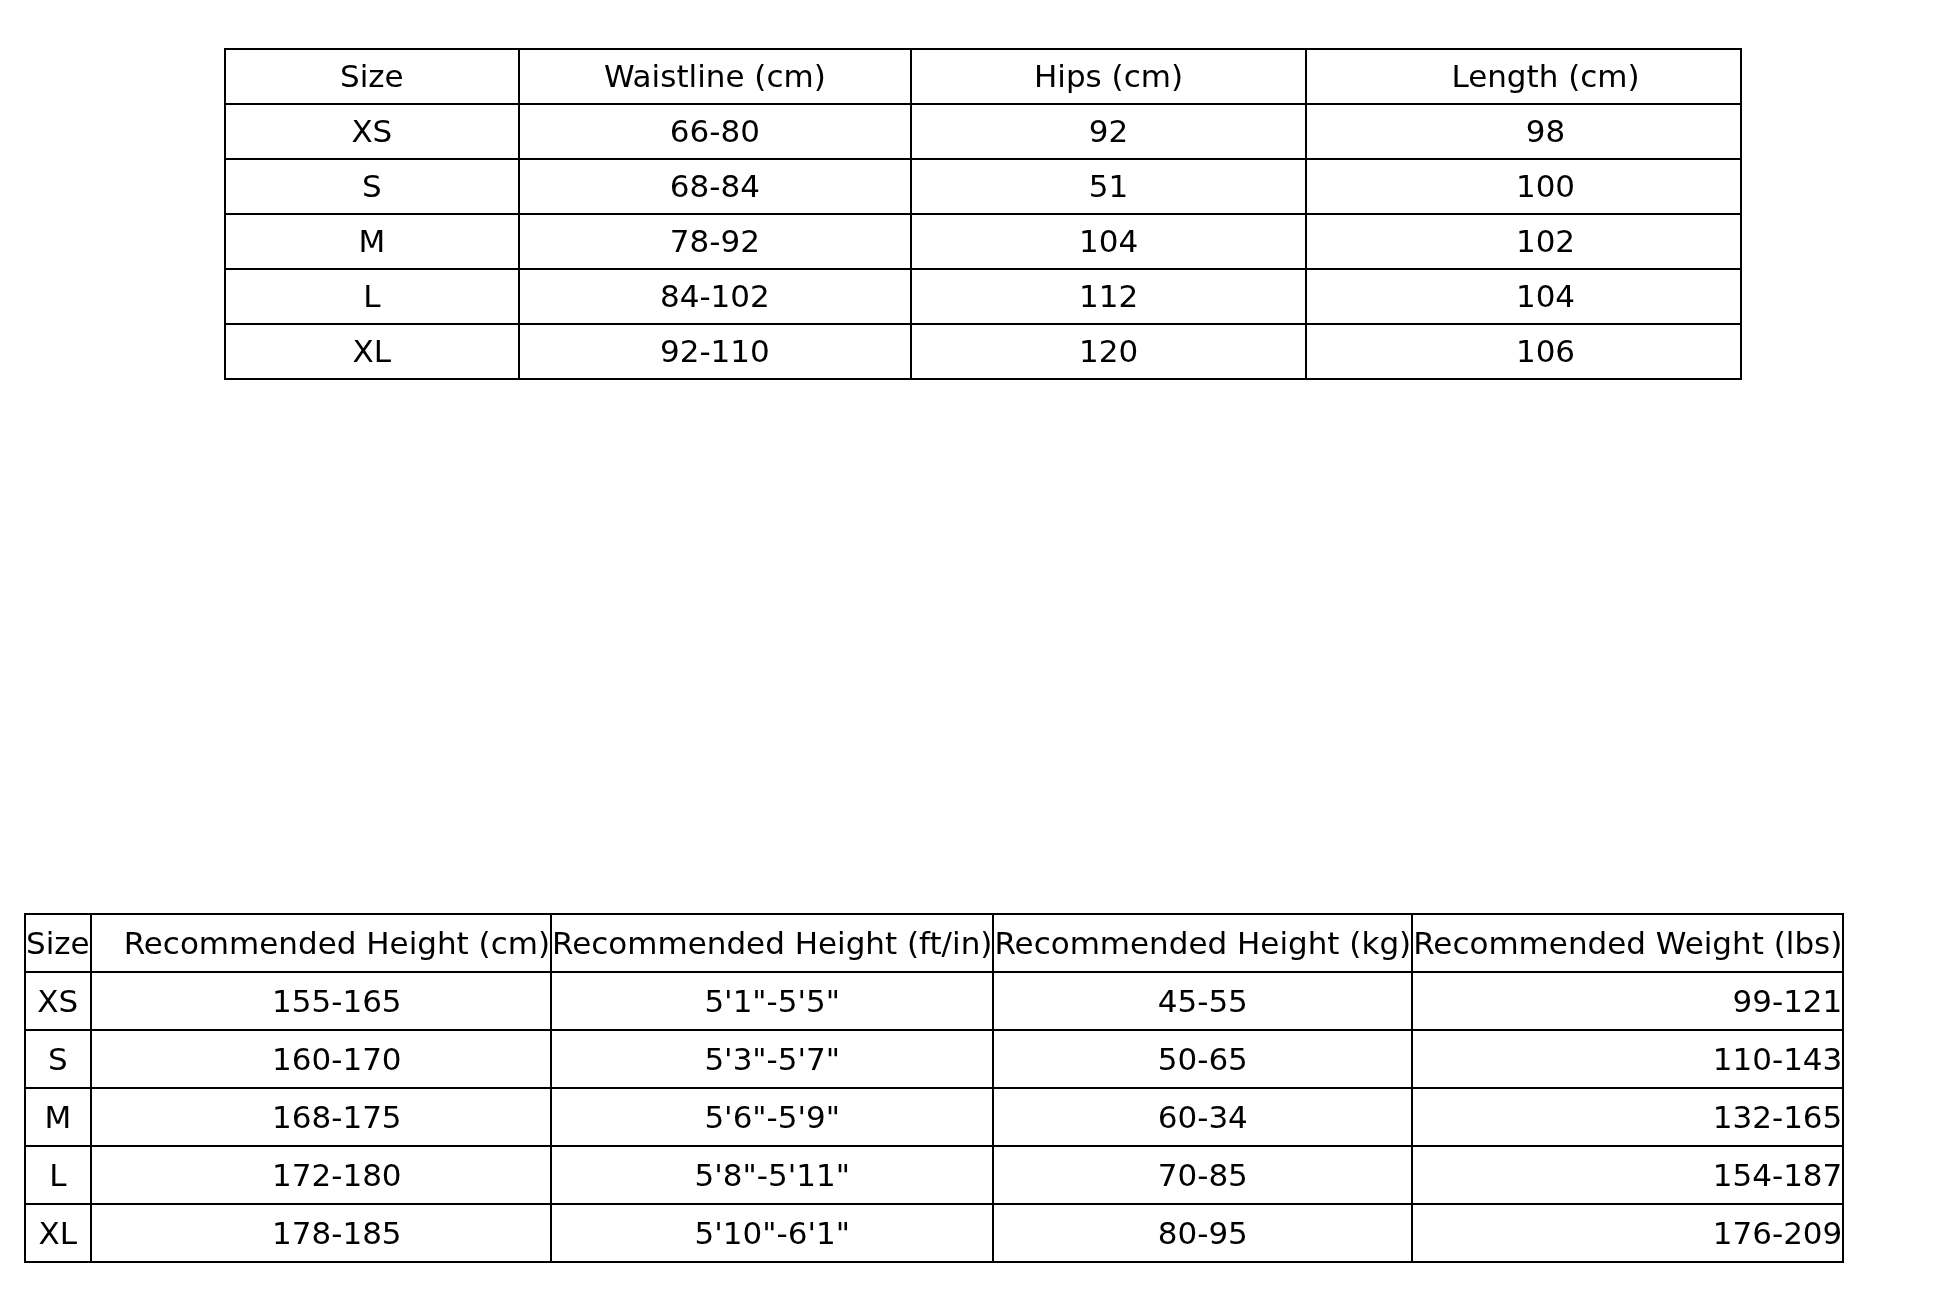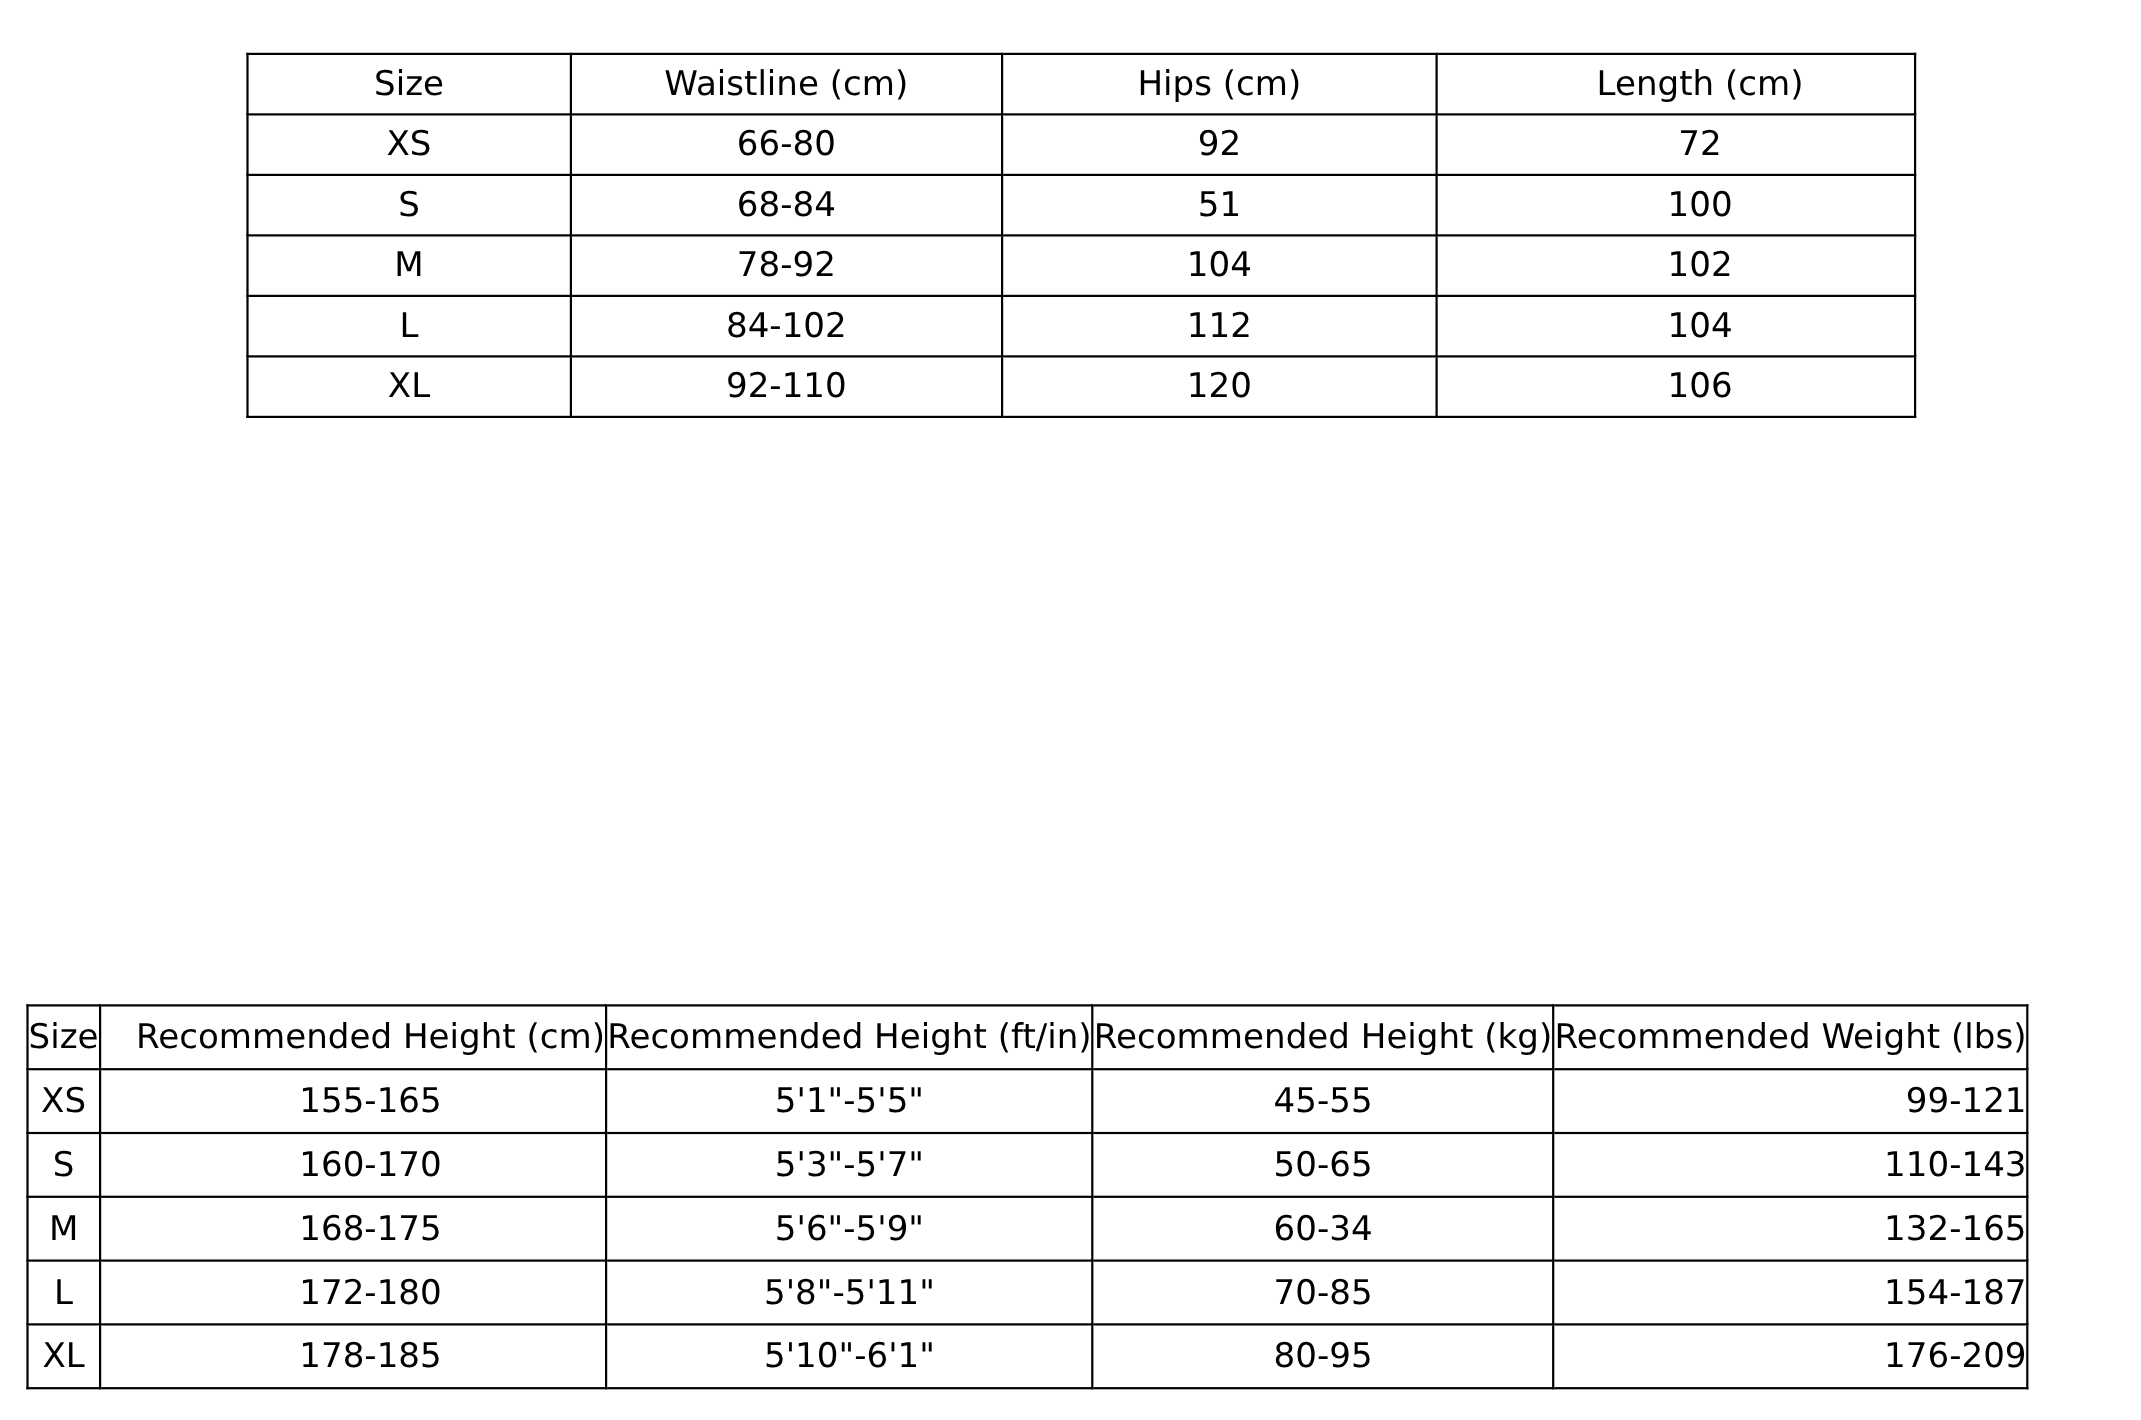--- a/index.html
+++ b/index.html
@@ -92,21 +92,21 @@
         <tr class="header-row">
           <td class="c0">Size</td>
           <td class="c1">Waistline (cm)</td>
           <td class="c2">Hips (cm)</td>
           <td class="c3">Length (cm)</td>
         </tr>
         <tr>
           <td class="c0">XS</td>
           <td class="c1">66-80</td>
           <td class="c2">92</td>
-          <td class="c3">72</td>
+          <td class="c3">98</td>
         </tr>
         <tr>
           <td class="c0">S</td>
           <td class="c1">68-84</td>
           <td class="c2">51</td>
           <td class="c3">100</td>
         </tr>
         <tr>
           <td class="c0">M</td>
           <td class="c1">78-92</td>

